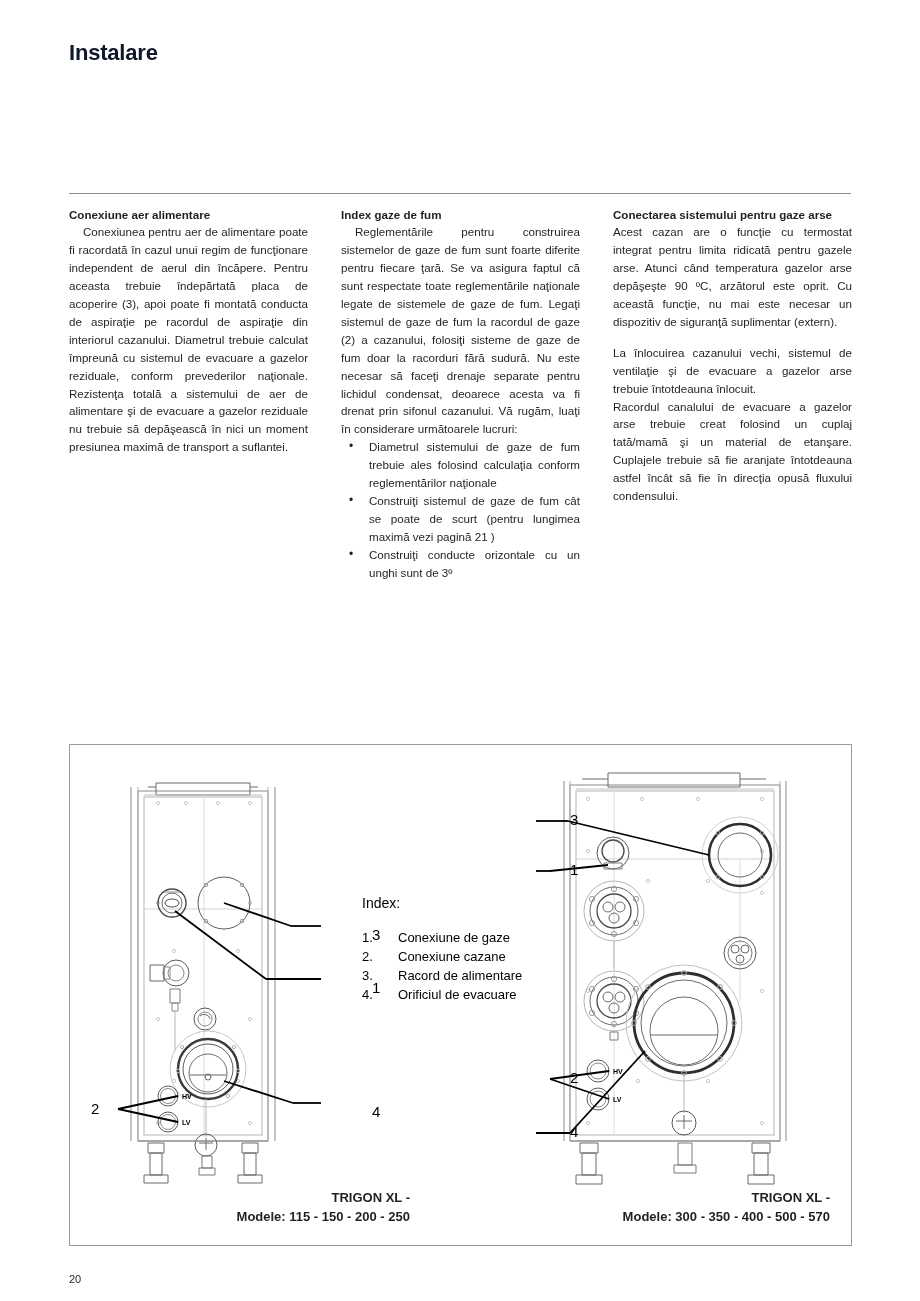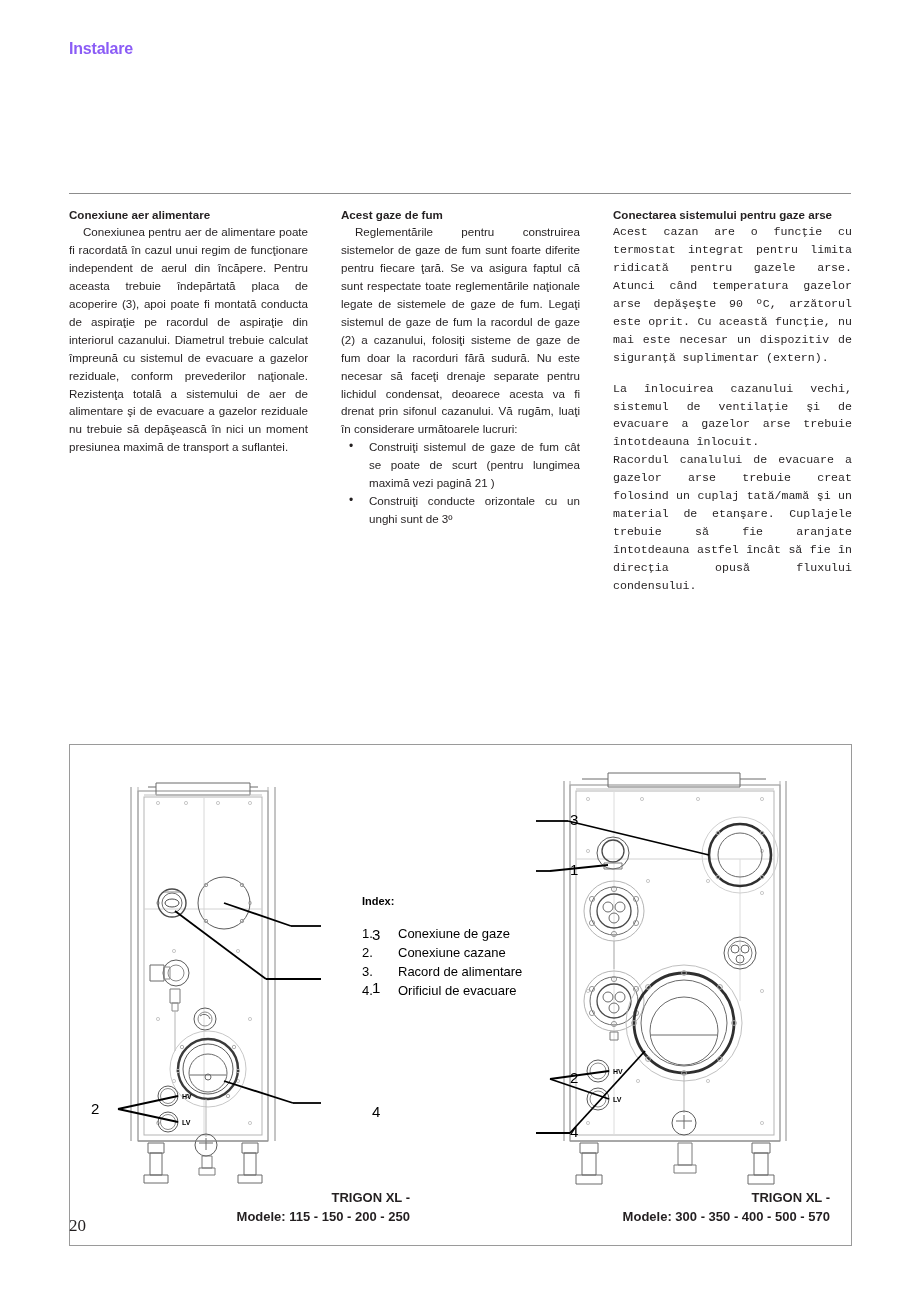--- a/index.html
+++ b/index.html
@@ -18,24 +18,24 @@
   .page {
     position: relative;
     width: 920px;
     height: 1301px;
   }
   
   .page-title {
     position: absolute;
     left: 69px;
     top: 40px;
-    font-size: 16px;
+    font-size: 22px;
     font-weight: bold;
     letter-spacing: -0.2px;
-    color: #8b5cf6;
+    color: #0f172a;
   }
   .top-rule {
     position: absolute;
     left: 69px;
     top: 193px;
     width: 782px;
     height: 1px;
     background: #8c8c8c;
   }
   
@@ -61,21 +61,21 @@
     font-size: 11.6px;
     line-height: 1.5;
     text-align: left;
     margin-bottom: 0px;
   }
   .col p {
     margin: 0;
     text-indent: 14px;
     text-align: justify;
   }
-  .col p.noindent { text-indent: 0; font-family: Liberation Mono, monospace; }
+  .col p.noindent { text-indent: 0; }
   .col p.gap { margin-top: 13px; }
   .bullets {
     list-style: none;
     margin: 0;
     padding: 0;
   }
   .bullets li {
     position: relative;
     padding-left: 28px;
     text-align: justify;
@@ -110,22 +110,22 @@
 
   .index-block {
     position: absolute;
     left: 292px;
     top: 150px;
     width: 210px;
     font-size: 13px;
     color: #000;
   }
   .index-title {
-    font-weight: bold;
-    font-size: 11px;
+    font-weight: normal;
+    font-size: 14px;
     margin-bottom: 18px;
   }
   .index-list {
     list-style: none;
     margin: 0;
     padding: 0;
     line-height: 1.45;
   }
   .index-list li {
     display: flex;
@@ -136,46 +136,46 @@
     font-size: 15px;
     color: #000;
     font-family: "Liberation Sans", sans-serif;
   }
   svg { display: block; }
   .draw { position: absolute; left: 0; top: 0; }
   
   .page-number {
     position: absolute;
     left: 69px;
-    top: 1216px;
-    font-size: 17px;
+    top: 1273px;
+    font-size: 11px;
     color: #231f20;
-    font-family: Liberation Serif, serif;
   }
 </style>
 </head>
 <body>
 
 <div class="page">
 
   <div class="page-title">Instalare</div>
 
   <div class="top-rule"></div>
 
   <div class="columns">
 
     <div class="col">
       <div class="col-head">Conexiune aer alimentare</div>
       <p>Conexiunea pentru aer de alimentare poate fi racordată în cazul unui regim de funcţionare independent de aerul din încăpere. Pentru aceasta trebuie îndepărtată placa de acoperire (3), apoi poate fi montată conducta de aspiraţie pe racordul de aspiraţie din interiorul cazanului. Diametrul trebuie calculat împreună cu sistemul de evacuare a gazelor reziduale, conform prevederilor naţionale. Rezistenţa totală a sistemului de aer de alimentare şi de evacuare a gazelor reziduale nu trebuie să depăşească în nici un moment presiunea maximă de transport a suflantei.</p>
     </div>
 
     <div class="col">
-      <div class="col-head">Acest gaze de fum</div>
+      <div class="col-head">Index gaze de fum</div>
       <p>Reglementările pentru construirea sistemelor de gaze de fum sunt foarte diferite pentru fiecare ţară. Se va asigura faptul că sunt respectate toate reglementările naţionale legate de sistemele de gaze de fum. Legaţi sistemul de gaze de fum la racordul de gaze (2) a cazanului, folosiţi sisteme de gaze de fum doar la racorduri fără sudură. Nu este necesar să faceţi drenaje separate pentru lichidul condensat, deoarece acesta va fi drenat prin sifonul cazanului. Vă rugăm, luaţi în considerare următoarele lucruri:</p>
       <ul class="bullets">
+        <li>Diametrul sistemului de gaze de fum trebuie ales folosind calculaţia conform reglementărilor naţionale</li>
         <li>Construiţi sistemul de gaze de fum cât se poate de scurt (pentru lungimea maximă vezi  pagină 21 )</li>
         <li>Construiţi conducte orizontale cu un unghi sunt de 3º</li>
       </ul>
     </div>
 
     <div class="col">
       <div class="col-head">Conectarea sistemului pentru gaze arse</div>
       <p class="noindent">Acest cazan are o funcţie cu termostat integrat pentru limita ridicată pentru gazele arse. Atunci când temperatura gazelor arse depăşeşte 90 ºC, arzătorul este oprit. Cu această funcţie, nu mai este necesar un dispozitiv de siguranţă suplimentar (extern).</p>
       <p class="noindent gap">La înlocuirea cazanului vechi, sistemul de ventilaţie şi de evacuare a gazelor arse trebuie întotdeauna înlocuit.</p>
       <p class="noindent">Racordul canalului de evacuare a gazelor arse trebuie creat folosind un cuplaj tată/mamă şi un material de etanşare. Cuplajele trebuie să fie aranjate întotdeauna astfel încât să fie în direcţia opusă fluxului condensului.</p>

